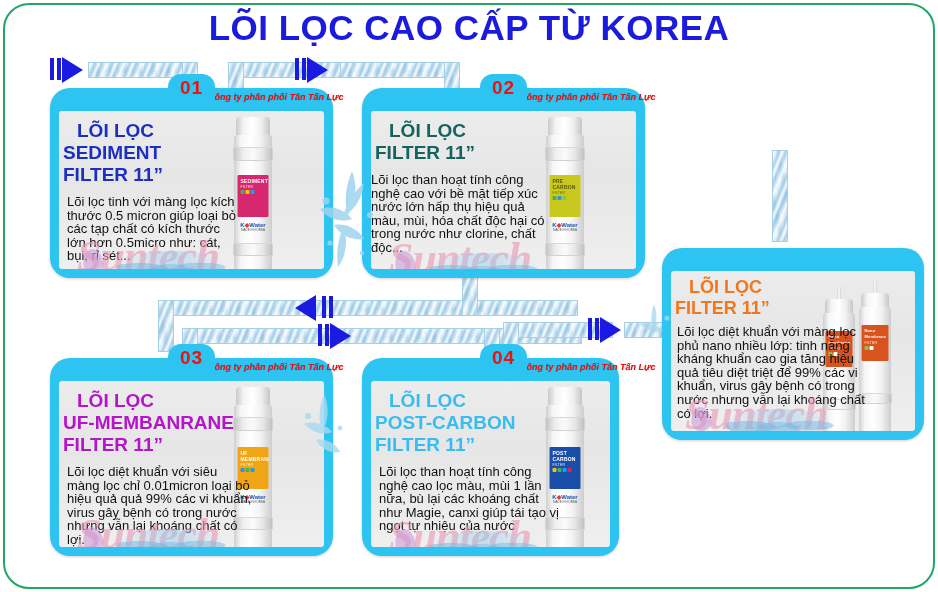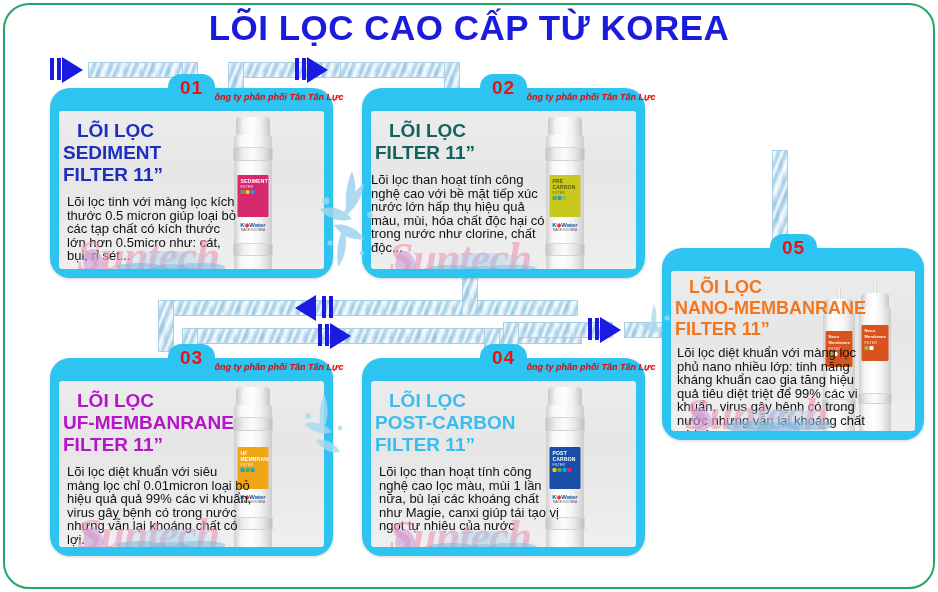--- a/index.html
+++ b/index.html
@@ -404,21 +404,21 @@
 
       <div class="wm" style="left:18px; top:134px;">
         <div class="drop"></div>
         <div class="word">Suntech</div>
 
         <div class="wave"></div>
       </div>
     </div>
   </div>
 
-  <div class="card" style="left:362px; top:358px; width:283px; height:198px;">
+  <div class="card" style="left:362px; top:358px; width:257px; height:198px;">
     <div class="card-head">
       <div class="badge">04</div>
       <div class="company">Công ty phân phối Tân Tấn Lực</div>
     </div>
     <div class="panel">
       <div class="cart" style="left:158px; top:6px; width:72px; height:172px;">
         <div class="cap" style="top:0px;  width:34px; height:20px;"></div>
         <div class="body" style="top:18px; width:38px; height:144px;"></div>
         <div class="ring" style="top:30px; width:39px; height:14px;"></div>
         <div class="ring" style="top:130px;width:39px; height:13px;"></div>
@@ -445,23 +445,20 @@
       <div class="wm" style="left:18px; top:136px;">
         <div class="drop"></div>
         <div class="word">Suntech</div>
 
         <div class="wave"></div>
       </div>
     </div>
   </div>
 
   <div class="card" style="left:662px; top:248px; width:262px; height:192px;">
-    <div class="card-head">
-      <div class="badge" style="left:108px;">05</div>
-    </div>
     <div class="panel">
 
       <div class="cart" style="left:178px; top:10px; width:52px; height:160px;">
         <div class="stem" style="top:0px; width:4px; height:14px;"></div>
         <div class="cap" style="top:12px; width:28px; height:16px;"></div>
         <div class="body" style="top:26px; width:32px; height:128px;"></div>
         <div class="ring" style="top:112px;width:33px; height:11px;"></div>
         <div class="label" style="top:44px; width:27px; height:36px; background:#d9531e; font-size:4px;">
           <span>Nano Membrane</span>
           <div class="sub">FILTER</div>
@@ -480,21 +477,20 @@
           <span>Nano Membrane</span>
           <div class="sub">FILTER</div>
           <div class="dots">
               <i style="background:#8bc34a"></i>
               <i style="background:#ffffff"></i>
             </div>
         </div>
       </div>
       <div class="ctitle" style="margin-top:6px; color:#f4761b; font-size:18px; line-height:21px;">
         <div class="l1">LÕI LỌC</div>
-        <div class="l2">NANO-MEMBANRANE</div>
         <div class="l3">FILTER 11”</div>
       </div>
       <div class="cbody" style="margin:6px 0 0 6px; width:198px;">Lõi lọc diệt khuẩn với màng lọc phủ nano nhiều lớp: tinh năng kháng khuẩn cao gia tăng hiệu quả tiêu diệt triệt để 99% các vi khuẩn, virus gây bệnh có trong nước nhưng vẫn lại khoáng chất có lợi.</div>
 
       <div class="wm" style="left:14px; top:124px;">
         <div class="drop"></div>
         <div class="word">Suntech</div>
 
         <div class="wave"></div>
       </div>

